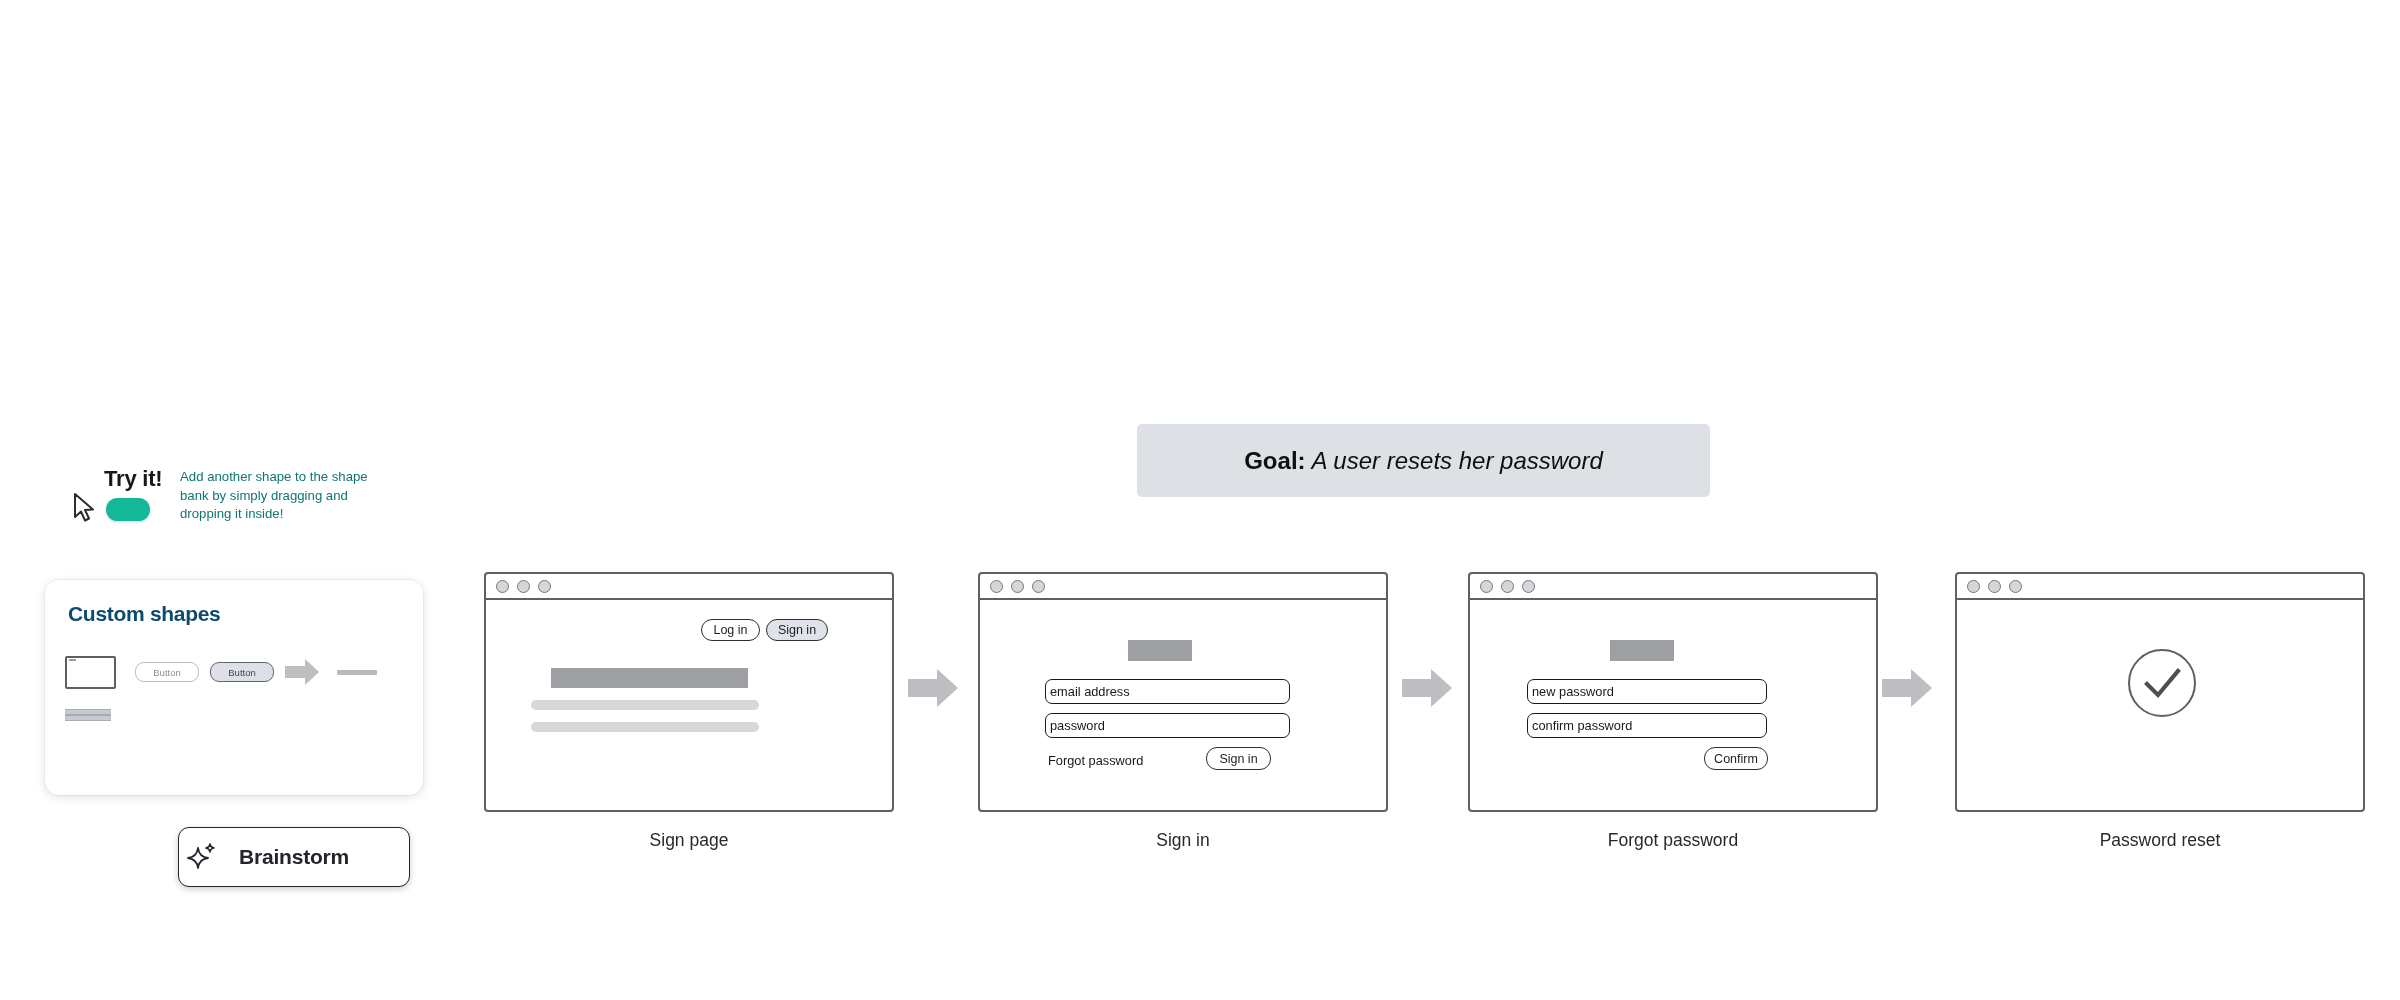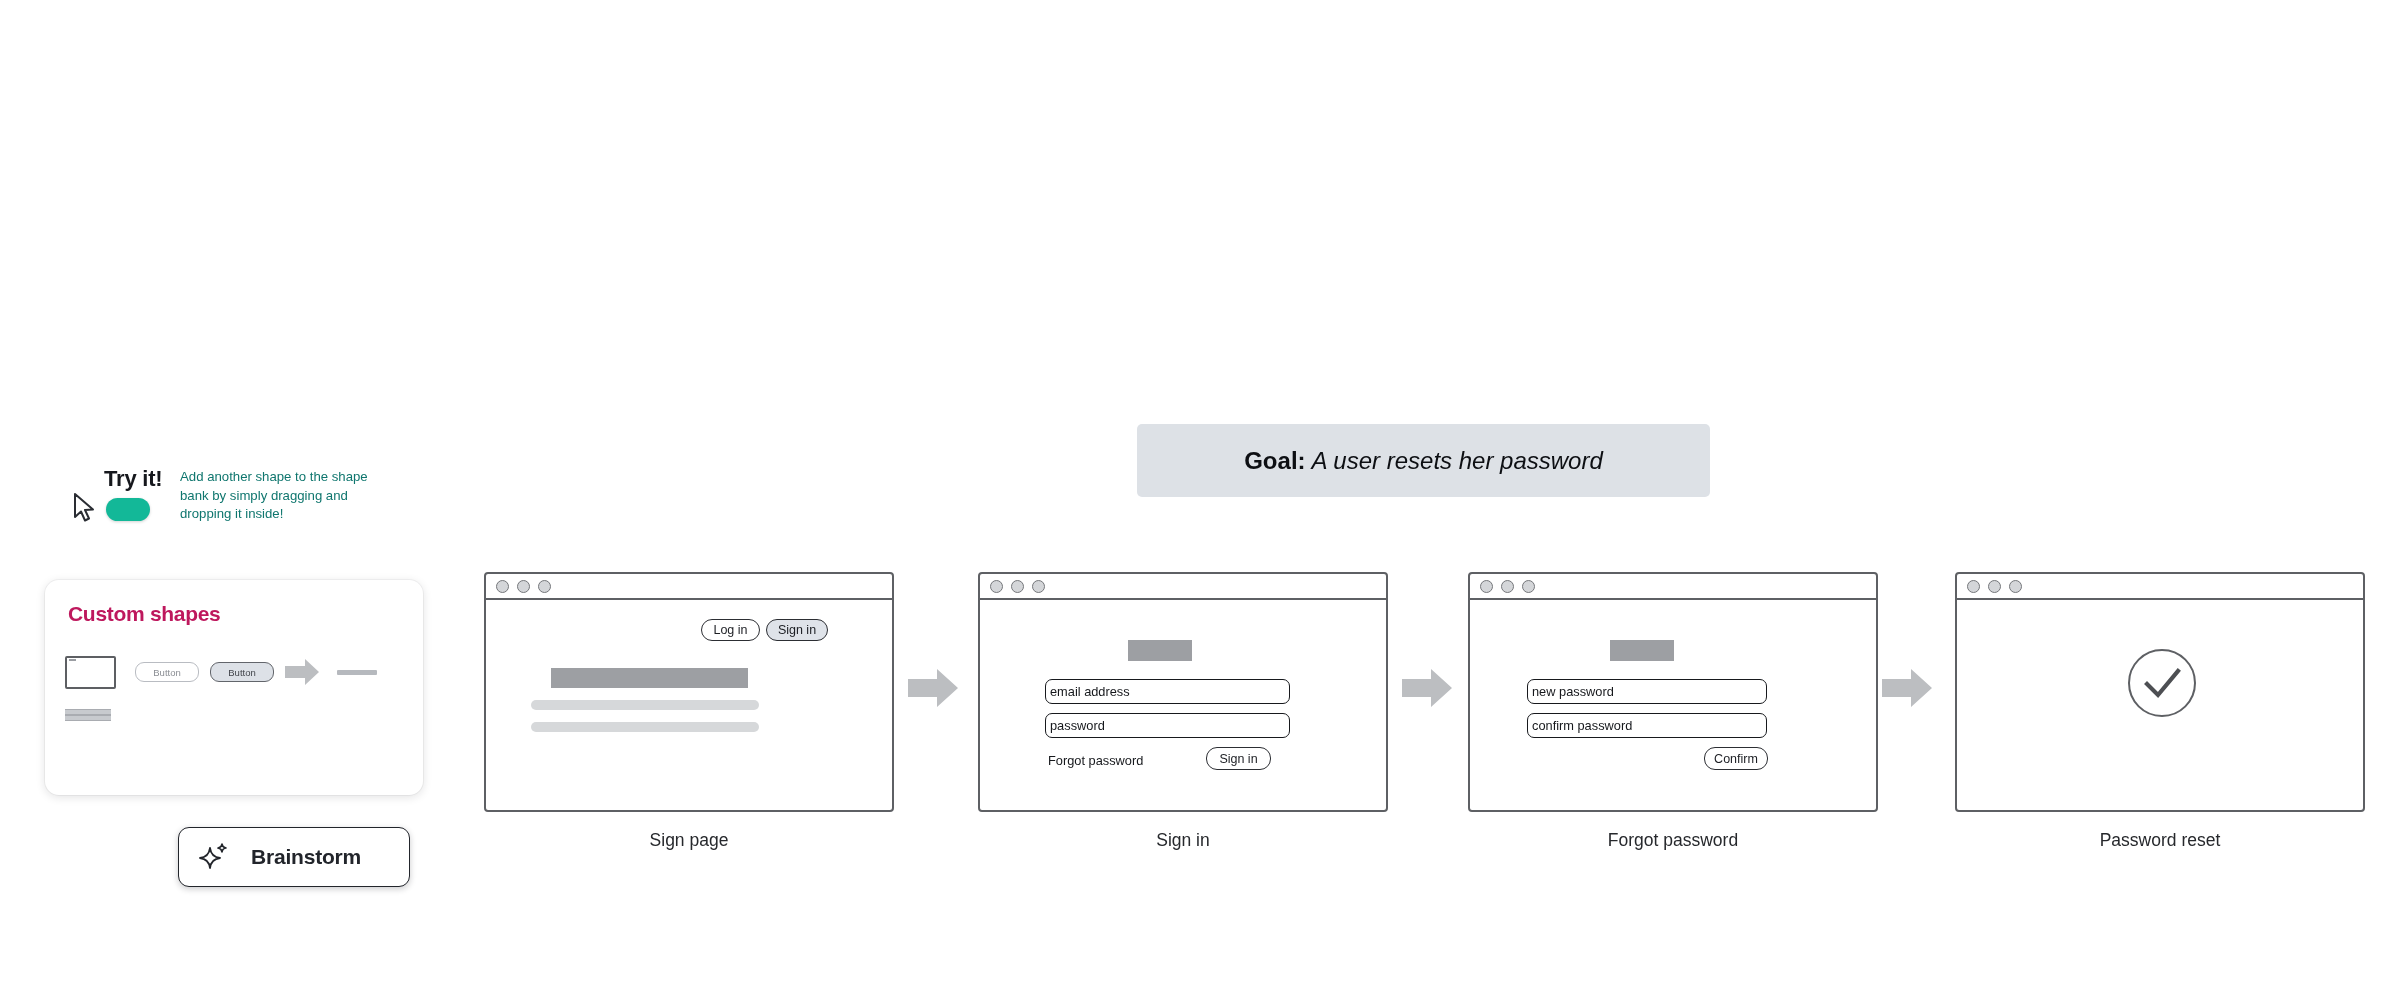--- a/index.html
+++ b/index.html
@@ -72,21 +72,21 @@
     border-radius: 14px;
     box-shadow: 0 2px 10px rgba(20,24,34,0.13), 0 0 0 1px rgba(20,24,34,0.045);
   }
   #shapes-panel-title {
     position: absolute;
     left: 23px;
     top: 22px;
     font-size: 21px;
     font-weight: bold;
     letter-spacing: -0.3px;
-    color: #be185d;
+    color: #0c4a6e;
   }
   .shape-row {
     position: absolute;
     left: 20px;
     display: flex;
     align-items: center;
   }
   #shape-row-1 { top: 75px; height: 34px; }
   #shape-row-2 { top: 118px; height: 34px; }
 
@@ -169,21 +169,21 @@
     top: 827px;
     width: 232px;
     height: 60px;
     background: #ffffff;
     border: 1.6px solid #22252b;
     border-radius: 11px;
     box-shadow: 0 2px 6px rgba(16,20,28,0.22);
     display: flex;
     align-items: center;
     box-sizing: border-box;
-    padding-left: 20px;
+    padding-left: 8px;
     cursor: pointer;
   }
   #brainstorm-icon { width: 30px; height: 30px; flex: none; }
   #brainstorm-label {
     margin-left: 22px;
     font-size: 21px;
     font-weight: bold;
     letter-spacing: -0.2px;
     color: #22252b;
   }

